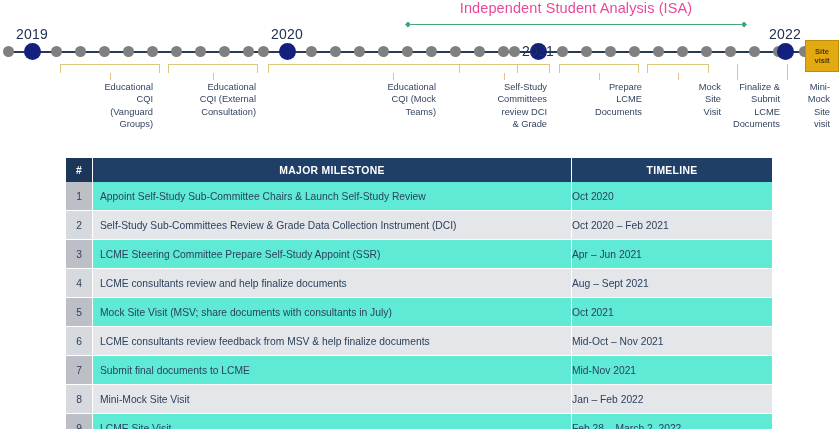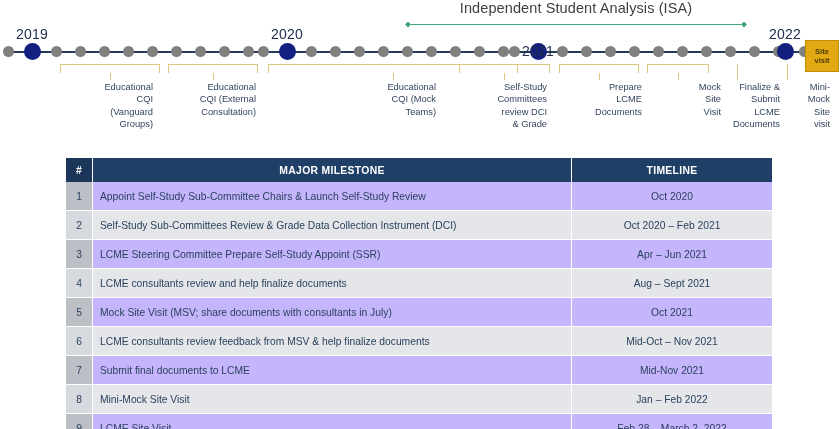--- a/index.html
+++ b/index.html
@@ -12,21 +12,21 @@
     position:relative;
   }
 
   
   #timeline-section{position:absolute;left:0;top:0;width:840px;height:150px;}
 
   
   #isa-annotation{position:absolute;left:405px;top:0px;width:342px;height:28px;}
   #isa-label{
     position:absolute;left:0;top:0;width:342px;text-align:center;
-    font-size:14.5px;color:#404040;letter-spacing:.1px;white-space:nowrap;
+    font-size:14.5px;color:#ec4899;letter-spacing:.1px;white-space:nowrap;
   }
   #isa-arrow{position:absolute;left:0;top:20px;width:342px;height:9px;}
   #isa-arrow .bar{position:absolute;left:6px;top:3.5px;width:330px;height:1.6px;background:#3aa876;}
   #isa-arrow .cap{position:absolute;top:1.5px;width:6px;height:6px;background:#3aa876;
      clip-path:polygon(50% 0%,100% 50%,50% 100%,0% 50%);}
   #isa-arrow .cap.l{left:0px;}
   #isa-arrow .cap.r{right:0px;}
 
   
   #axis-wrap{position:absolute;left:0;top:38px;width:840px;height:28px;}
@@ -67,22 +67,22 @@
   }
   #milestone-table th.col-num{background:#1b3658;width:26px;}
   #milestone-table th.col-ms{width:478px;margin-top:28px;}
   #milestone-table th.col-tl{width:200px;border-right:none;}
   #milestone-table td{
     font-size:10.3px;color:#2c425e;height:28px;padding:0 0 0 0;
     border-right:1px solid #ffffff;
   }
   #milestone-table td.c-num{text-align:center;width:26px;}
   #milestone-table td.c-ms{text-align:left;padding-left:7px;}
-  #milestone-table td.c-tl{text-align:center;border-right:none;}
-  #milestone-table tr.rowA td{background:#c4b5fd;}
+  #milestone-table td.c-tl{text-align:left;border-right:none;}
+  #milestone-table tr.rowA td{background:#5eead4;}
   #milestone-table tr.rowA td.c-num{background:#bcc0c6;}
   #milestone-table tr.rowB td{background:#e4e6e9;}
   #milestone-table tr.rowB td.c-num{background:#d6d9dd;}
   #milestone-table tr td{border-bottom:1px solid #ffffff;}
 </style>
 </head>
 <body>
 
 <div id="timeline-section">
 

